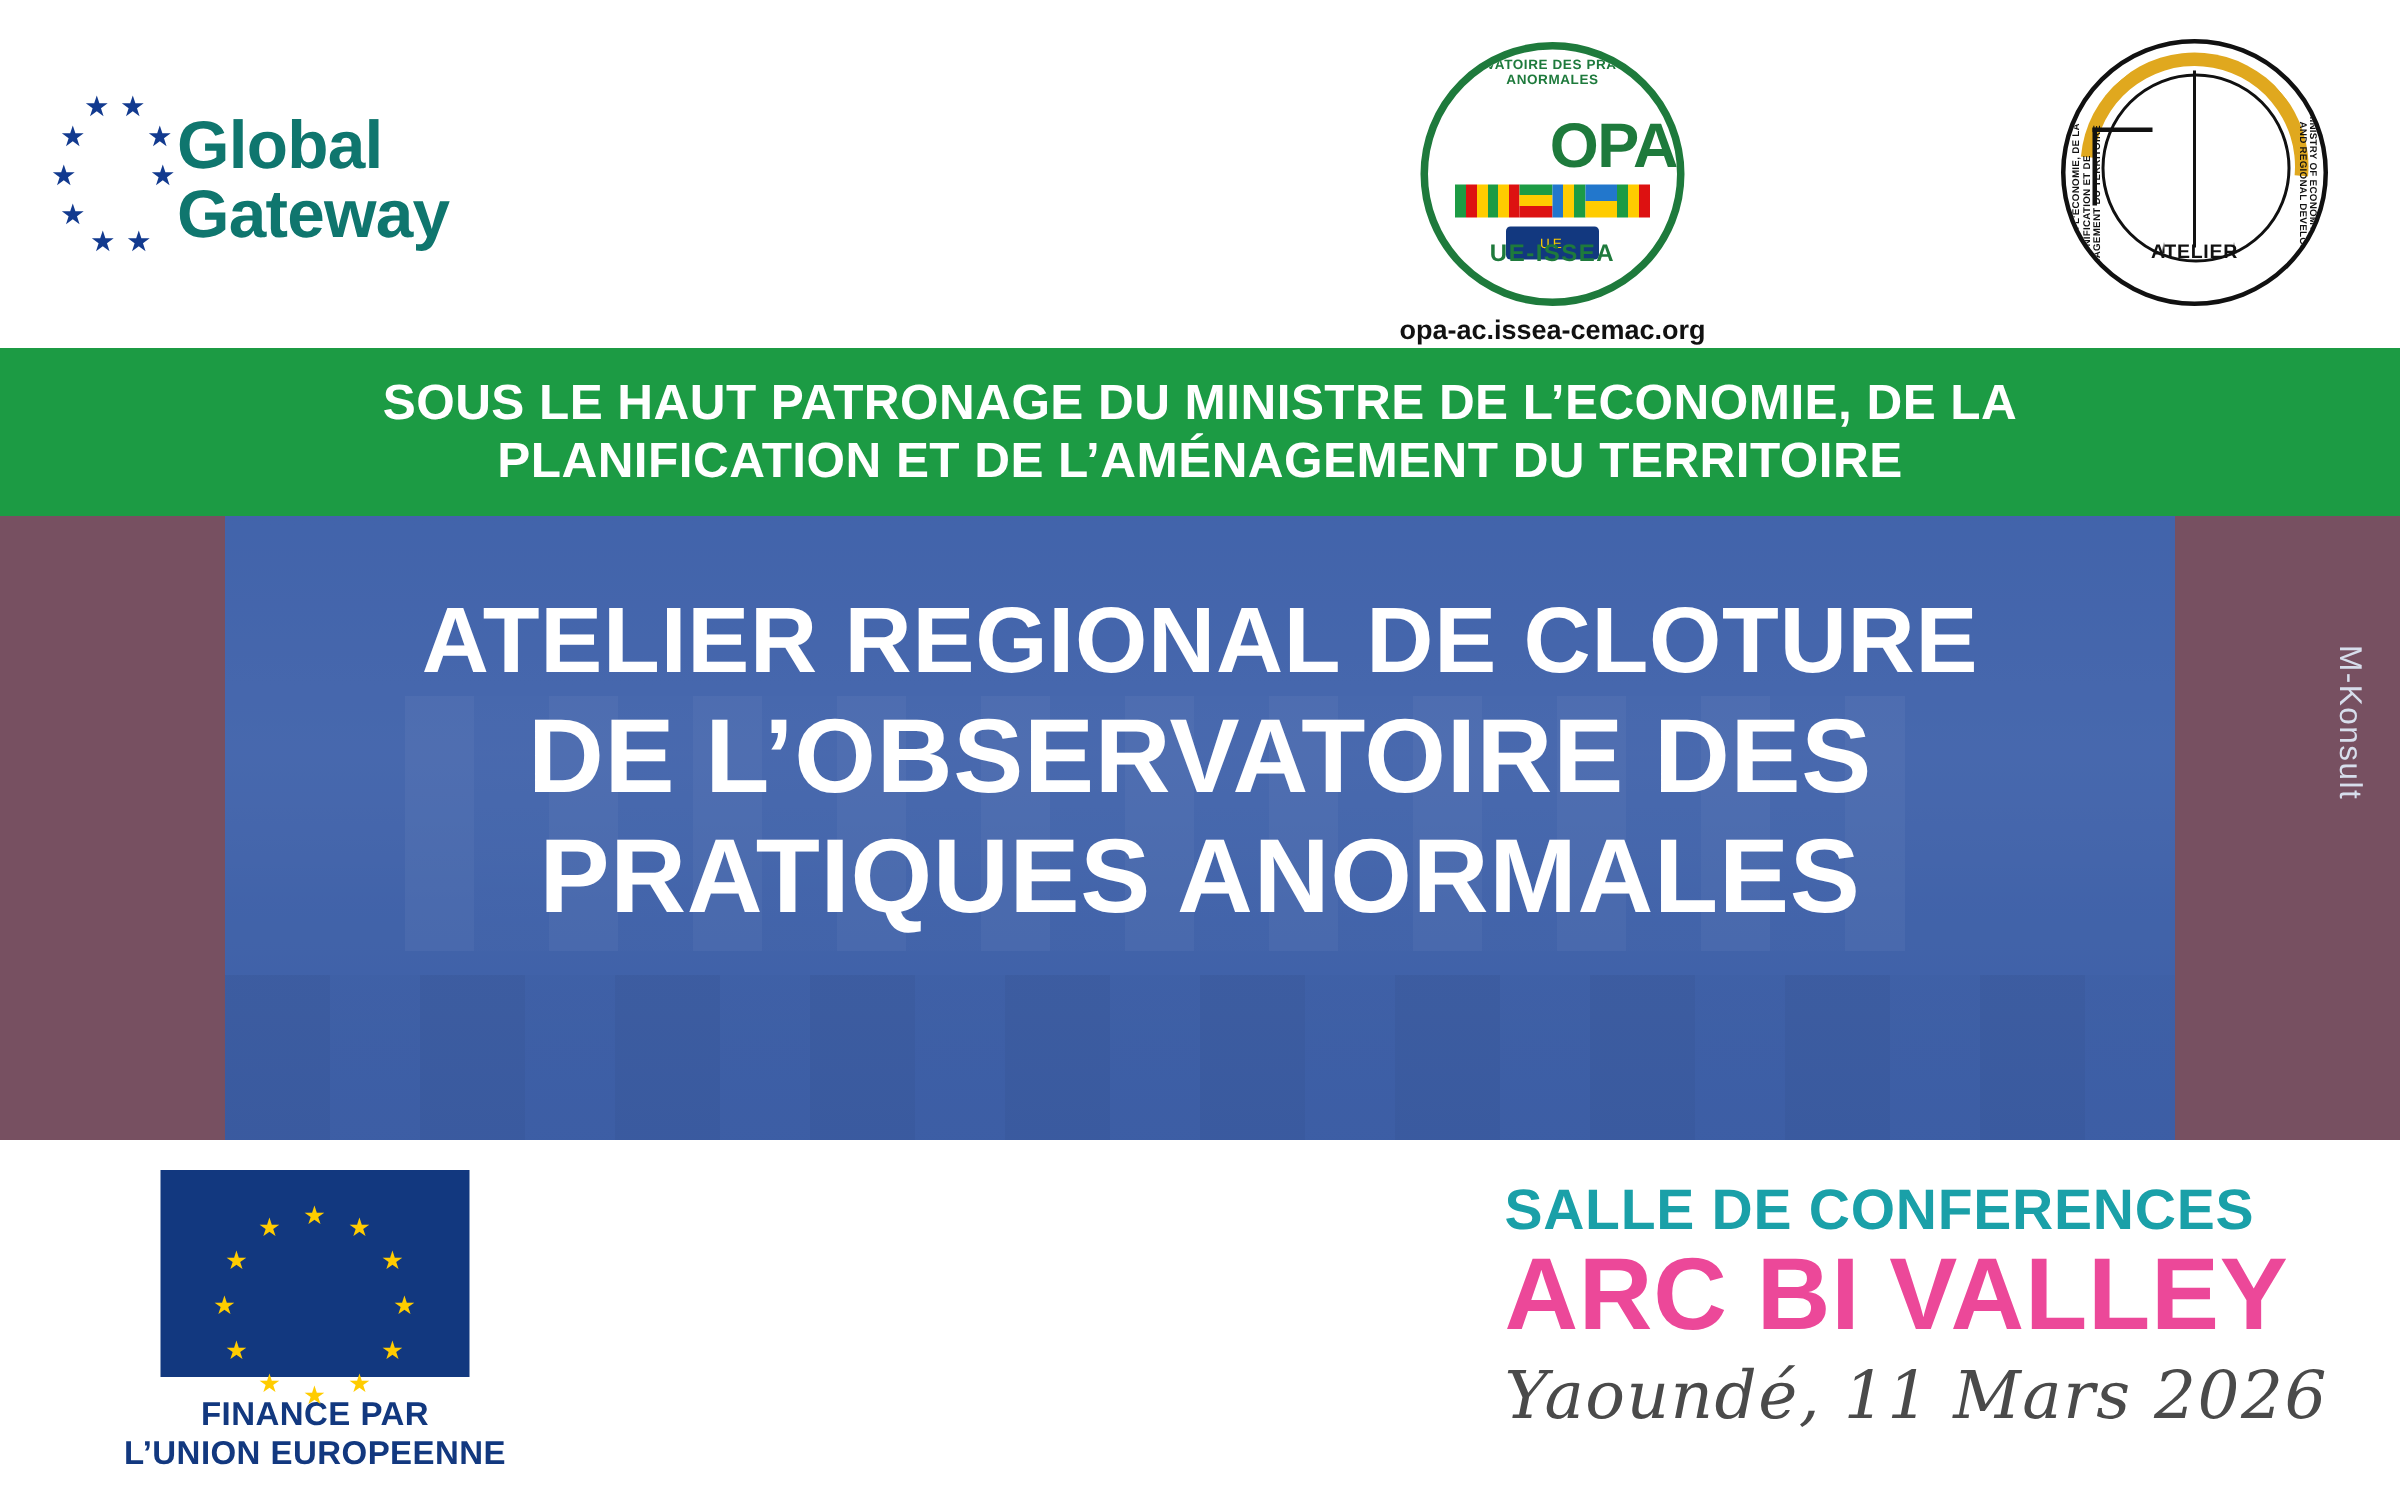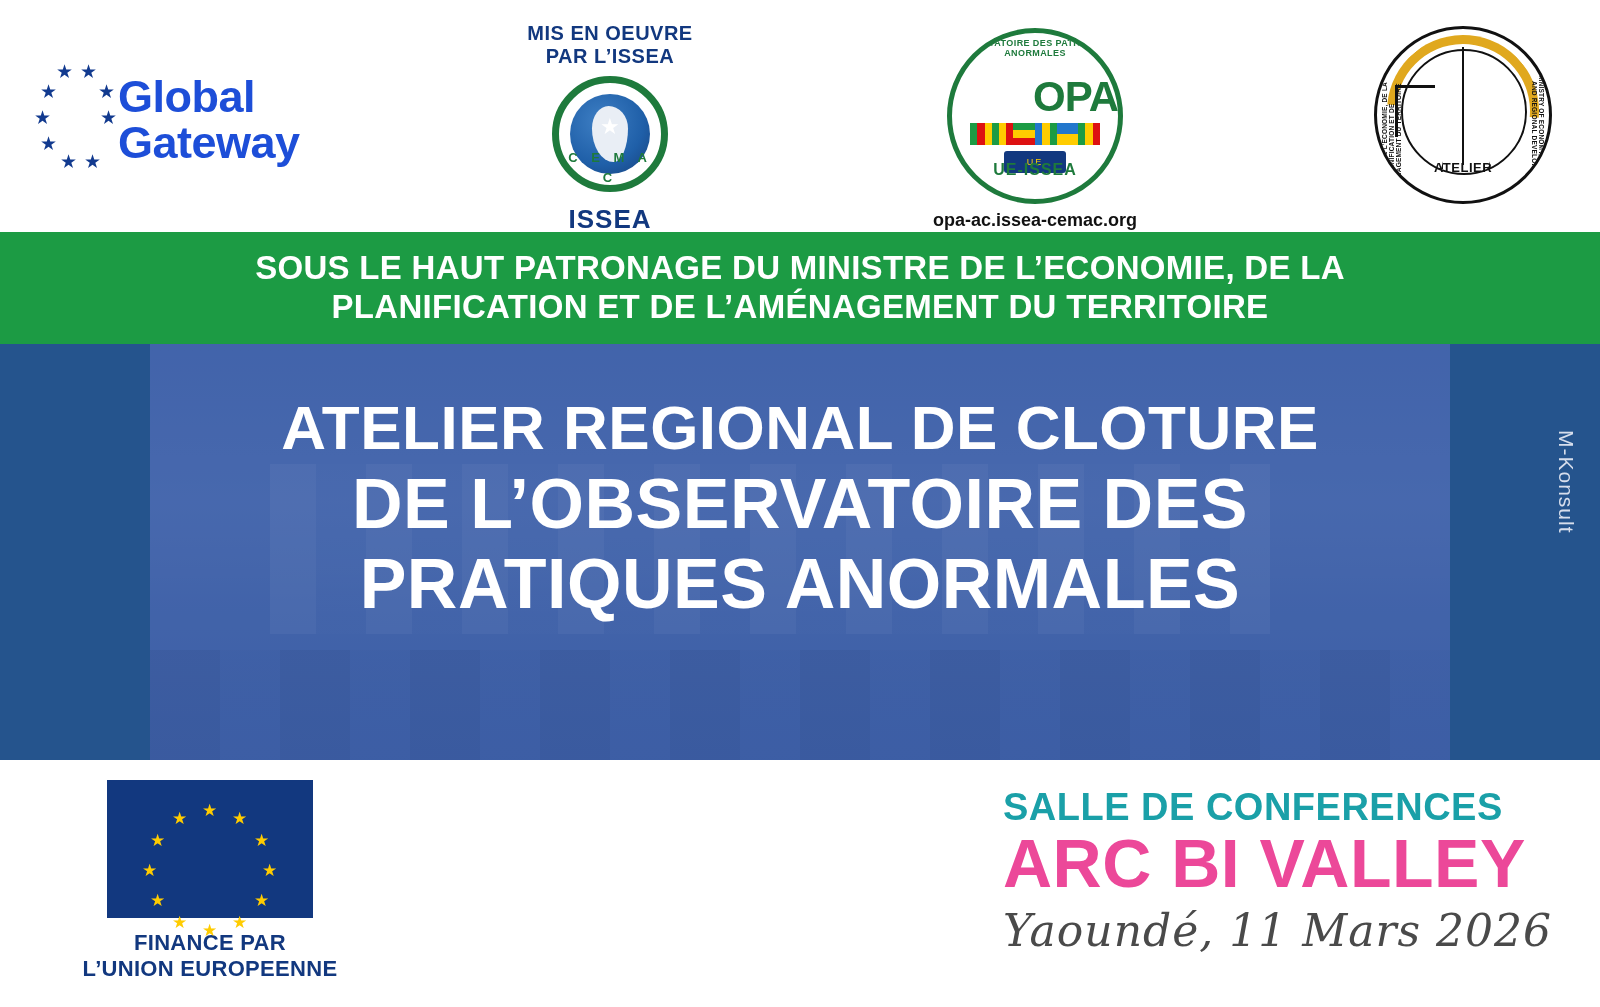--- a/index.html
+++ b/index.html
@@ -37,21 +37,21 @@
     width: 76px; height: 120px;
   }
   .gg-stars span {
     position: absolute;
     color: #123A8F;
     font-size: 19px;
     line-height: 1;
   }
   .gg-text {
     margin-left: 4px;
-    color: #1d4ed8;
+    color: #0f766e;
     font-size: 45px;
     font-weight: bold;
     line-height: 1.03;
     letter-spacing: -0.5px;
   }
 
   
   .cemac-block {
     position: absolute;
     left: 500px; top: 22px;
@@ -326,21 +326,21 @@
     line-height: 1.18;
     letter-spacing: 0.3px;
     padding: 0 40px;
   }
 
   
   .hero {
     position: absolute;
     left: 0; top: 344px;
     width: 1600px; height: 416px;
-    background: #0c4a6e;
+    background: #c2410c;
     overflow: hidden;
   }
   .hero-photo {
     position: absolute;
     left: 150px; top: 0;
     width: 1300px; height: 416px;
     background:
       linear-gradient(180deg, rgba(58,93,168,0.82) 0%, rgba(58,93,168,0.78) 55%, rgba(58,93,168,0.86) 100%),
       linear-gradient(180deg, #9FB4CE 0%, #C9D6E6 38%, #8FA4BE 62%, #6F86A6 100%);
   }
@@ -467,38 +467,24 @@
       <span style="left:2px;   top:74px;">★</span>
       <span style="left:22px;  top:92px;">★</span>
       <span style="left:46px;  top:92px;">★</span>
     </div>
     <div class="gg-text">
       <div>Global</div>
       <div>Gateway</div>
     </div>
   </div>
 
-  <div class="cemac-block">
-    <div class="cemac-caption">MIS EN OEUVRE</div>
-    <div class="cemac-caption">PAR L’ISSEA</div>
-    <div class="cemac-emblem">
-      <div class="cemac-ring"></div>
-      <div class="cemac-globe">
-        <div class="cemac-africa"></div>
-        <div class="cemac-star">★</div>
-      </div>
-      <div class="cemac-letters">C E M A</div>
-      <div class="cemac-letters2">C</div>
-    </div>
-    <div class="issea-word">ISSEA</div>
-  </div>
 
   <div class="opa-block">
     <div class="opa-emblem">
-      <div class="opa-arc-text">OBSERVATOIRE  DES PATRONAGE ANORMALES</div>
+      <div class="opa-arc-text">OBSERVATOIRE  DES PRATIQUES ANORMALES</div>
       <div class="opa-big">OPA</div>
       <div class="opa-flags">
         <i style="background:linear-gradient(90deg,#1C9B44 33%,#D11 33% 66%,#FFCC00 66%);"></i>
         <i style="background:linear-gradient(90deg,#1C9B44 33%,#FFCC00 33% 66%,#D11 66%);"></i>
         <i style="background:linear-gradient(180deg,#1C9B44 33%,#FFCC00 33% 66%,#D11 66%);"></i>
         <i style="background:linear-gradient(90deg,#2277CC 33%,#FFCC00 33% 66%,#1C9B44 66%);"></i>
         <i style="background:linear-gradient(180deg,#2277CC 50%,#FFCC00 50%);"></i>
         <i style="background:linear-gradient(90deg,#1C9B44 33%,#FFCC00 33% 66%,#D11 66%);"></i>
       </div>
       <div class="opa-eu">UE</div>

